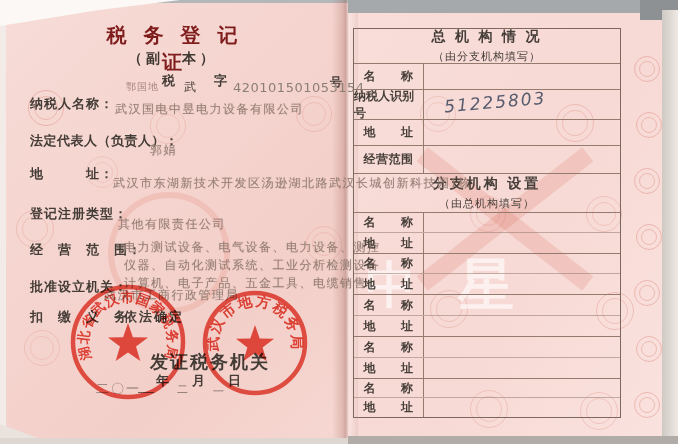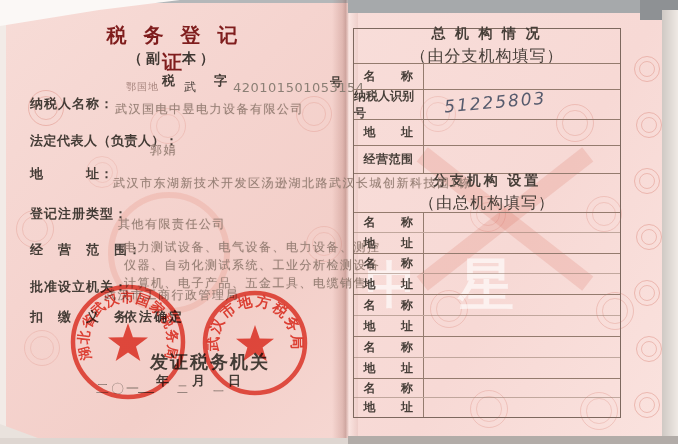--- a/index.html
+++ b/index.html
@@ -33,21 +33,21 @@
   .rtable{position:absolute;left:353px;top:28px;width:266px;border:1px solid #7d685e;
           display:flex;flex-direction:column;font-size:12px;color:#463e38;z-index:4;background:transparent;}
   .trow{display:flex;border-top:1px solid #947b6e;box-sizing:border-box;}
   .trow.first{border-top:none;}
   .trow.lightsep{border-top-color:rgba(148,123,110,.55);}
   .tlab{width:70px;border-right:1px solid #947b6e;display:flex;align-items:center;justify-content:center;
         font-weight:bold;letter-spacing:0.5px;box-sizing:border-box;}
   .tval{flex:1;position:relative;}
   .thead{width:100%;text-align:center;display:flex;flex-direction:column;justify-content:center;}
   .thead .t1{font-size:14px;font-weight:bold;letter-spacing:3px;}
-  .thead .t2{font-size:16px;letter-spacing:1px;margin-top:3px;}
+  .thead .t2{font-size:11px;letter-spacing:1px;margin-top:3px;}
   
   .stamp{position:absolute;z-index:6;mix-blend-mode:multiply;opacity:.9;}
   .ring{position:absolute;border:1px solid rgba(224,150,138,.55);border-radius:50%;z-index:2;}
   .ring::before{content:"";position:absolute;left:15%;top:15%;right:15%;bottom:15%;
                 border:1px solid rgba(224,150,138,.5);border-radius:50%;}
   .wm-big-ring{position:absolute;border:6px solid rgba(226,130,115,.22);border-radius:50%;z-index:2;}
   .wm-x{position:absolute;background:rgba(210,84,70,.16);z-index:2;}
   .wm-white{position:absolute;color:rgba(255,255,255,.62);font-weight:bold;z-index:2;
             font-family:"DejaVu Sans",sans-serif;}
 </style>

